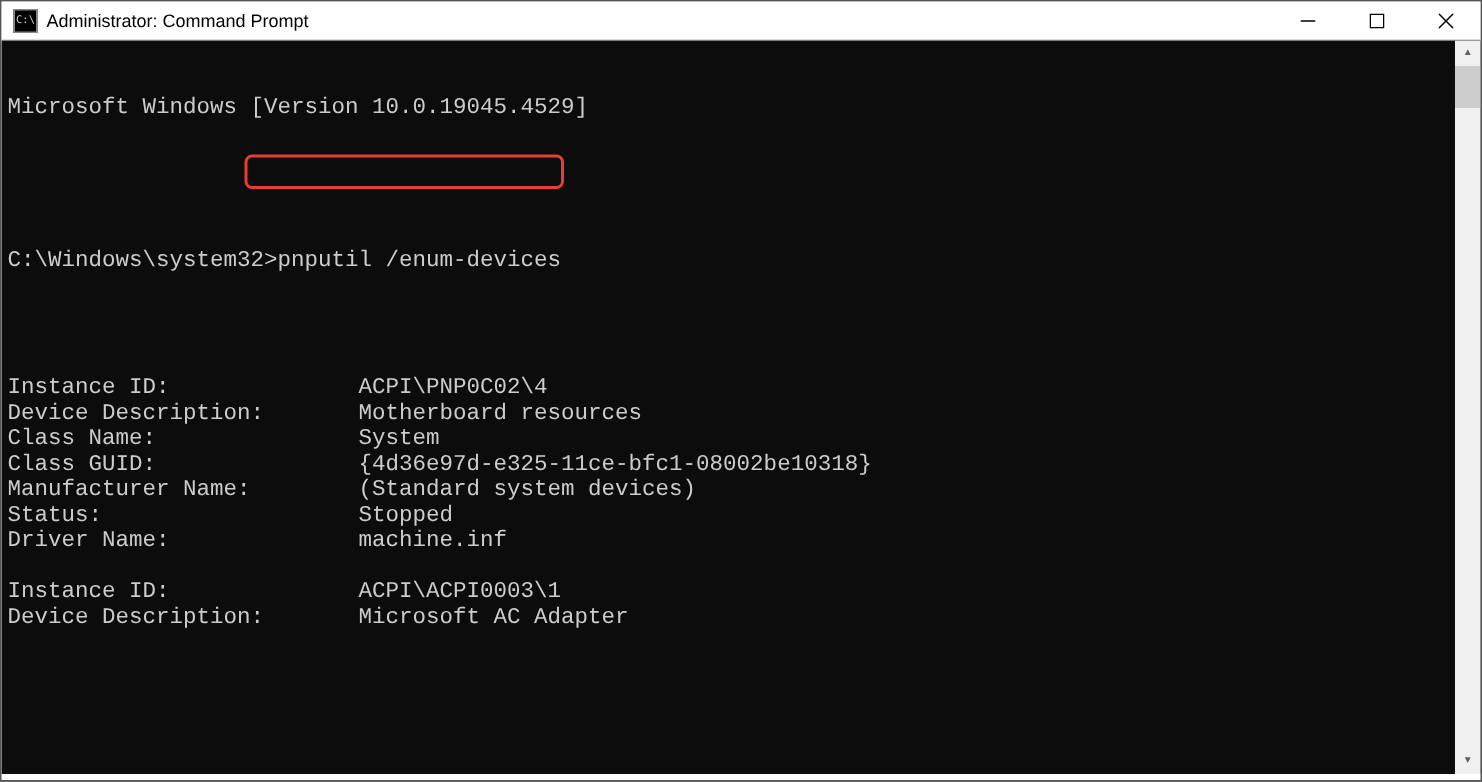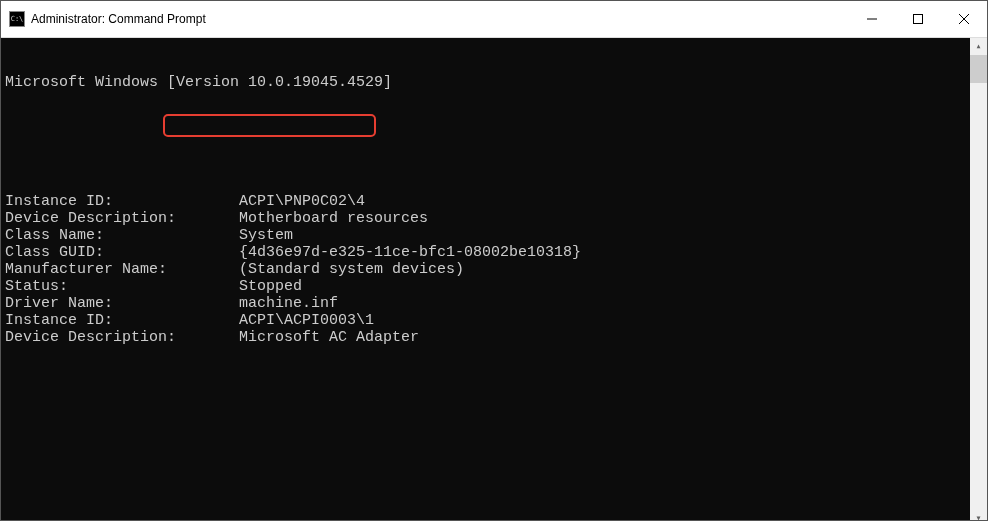--- a/index.html
+++ b/index.html
@@ -5,21 +5,21 @@
     * { margin: 0; padding: 0; box-sizing: border-box; }
     body {
       font-family: "Segoe UI", Tahoma, sans-serif;
       background: #fff;
       width: 988px;
       height: 521px;
       overflow: hidden;
       border: 1px solid #555;
     }
     .titlebar {
-      height: 37px;
+      height: 26px;
       background: #fff;
       display: flex;
       align-items: center;
       border-bottom: 1px solid #ddd;
     }
     .titlebar-icon {
       width: 16px;
       height: 16px;
       margin: 0 6px 0 8px;
       background: #000;
@@ -88,21 +88,21 @@
       left: 0; right: 0;
       height: 17px;
       display: flex;
       align-items: center;
       justify-content: center;
       color: #606060;
       font-size: 10px;
     }
     .scroll-arrow.up { top: 0; }
     .scroll-arrow.down { bottom: 0; }
-    .device-block { }
+    .device-block { margin-top: 17px; }
     .field { white-space: pre; }
   </style>
 </head>
 <body>
 
 <div class="titlebar">
   <div class="titlebar-icon"></div>
   <div class="titlebar-text">Administrator: Command Prompt</div>
   <div class="win-buttons">
     <div class="win-btn">
@@ -120,20 +120,21 @@
           <line x1="0" y1="0" x2="10" y2="10"></line>
           <line x1="10" y1="0" x2="0" y2="10"></line>
         </svg>
     </div>
   </div>
 </div>
 
 <div class="console">
   <div class="line">Microsoft Windows [Version 10.0.19045.4529]</div>
   <div class="line">&nbsp;</div>
+  <div class="line"><span>C:\Windows\system32&gt;</span><span>pnputil /enum-devices</span></div>
 
   <div id="devices-container"><div class="device-block"><div class="field">Instance ID:              ACPI\PNP0C02\4</div><div class="field">Device Description:       Motherboard resources</div><div class="field">Class Name:               System</div><div class="field">Class GUID:               {4d36e97d-e325-11ce-bfc1-08002be10318}</div><div class="field">Manufacturer Name:        (Standard system devices)</div><div class="field">Status:                   Stopped</div><div class="field">Driver Name:              machine.inf</div></div><div class="device-block"><div class="field">Instance ID:              ACPI\ACPI0003\1</div><div class="field">Device Description:       Microsoft AC Adapter</div></div></div>
 
   <div class="hl-box" id="hl" style="left: 162px; top: 76px; width: 213px; height: 23px;"></div>
 
   <div class="scrollbar">
     <div class="scroll-arrow up">▴</div>
     <div class="scroll-thumb"></div>
     <div class="scroll-arrow down">▾</div>
   </div>

